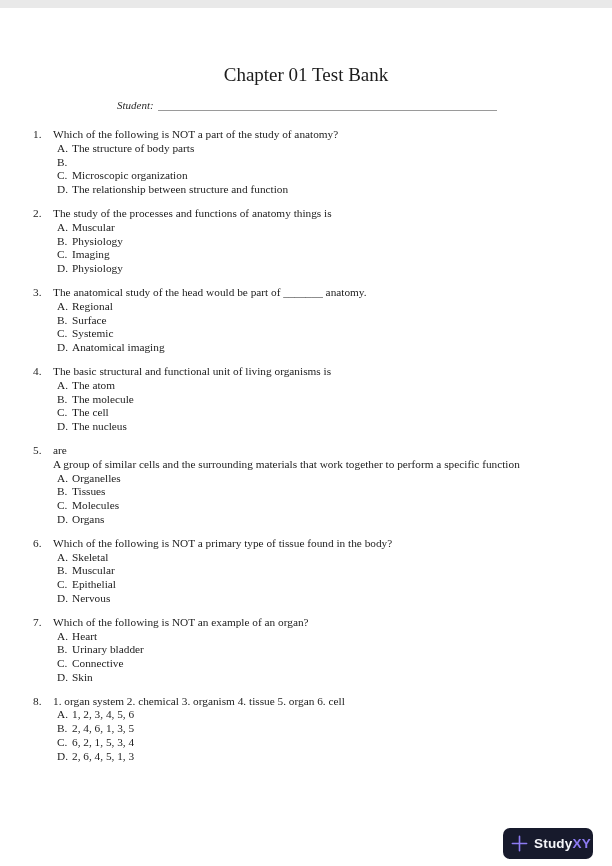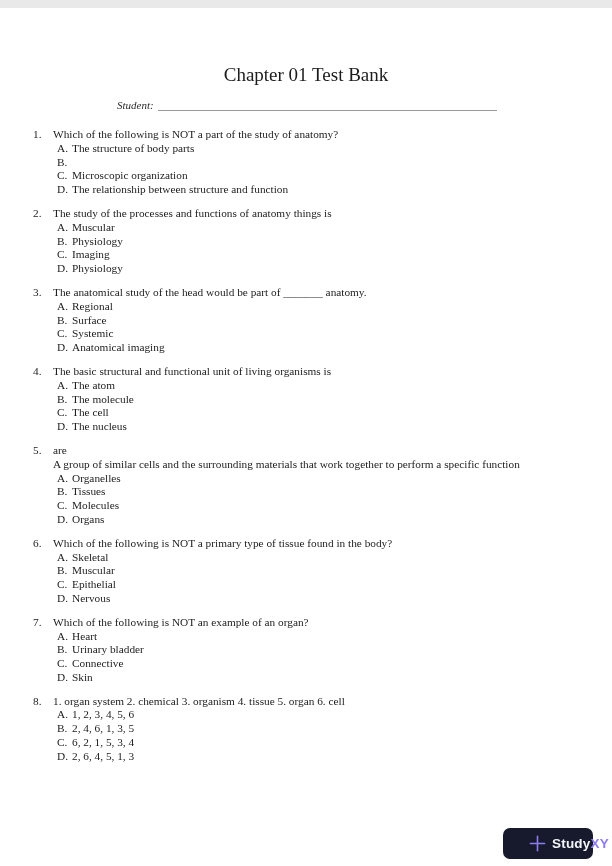--- a/index.html
+++ b/index.html
@@ -75,21 +75,21 @@
   .brand-badge{
     position:absolute;
     left:503px;
     top:820px;
     width:90px;
     height:31px;
     background:var(--badge-bg);
     border-radius:7px;
     display:flex;
     align-items:center;
-    padding-left:25px;
+    padding-left:7px;
     cursor:pointer;
   }
   .brand-badge .plus{
     width:19px;height:19px;
     flex:none;
   }
   .brand-text{
     font-family:"Liberation Sans", sans-serif;
     font-size:13.5px;
     font-weight:700;

